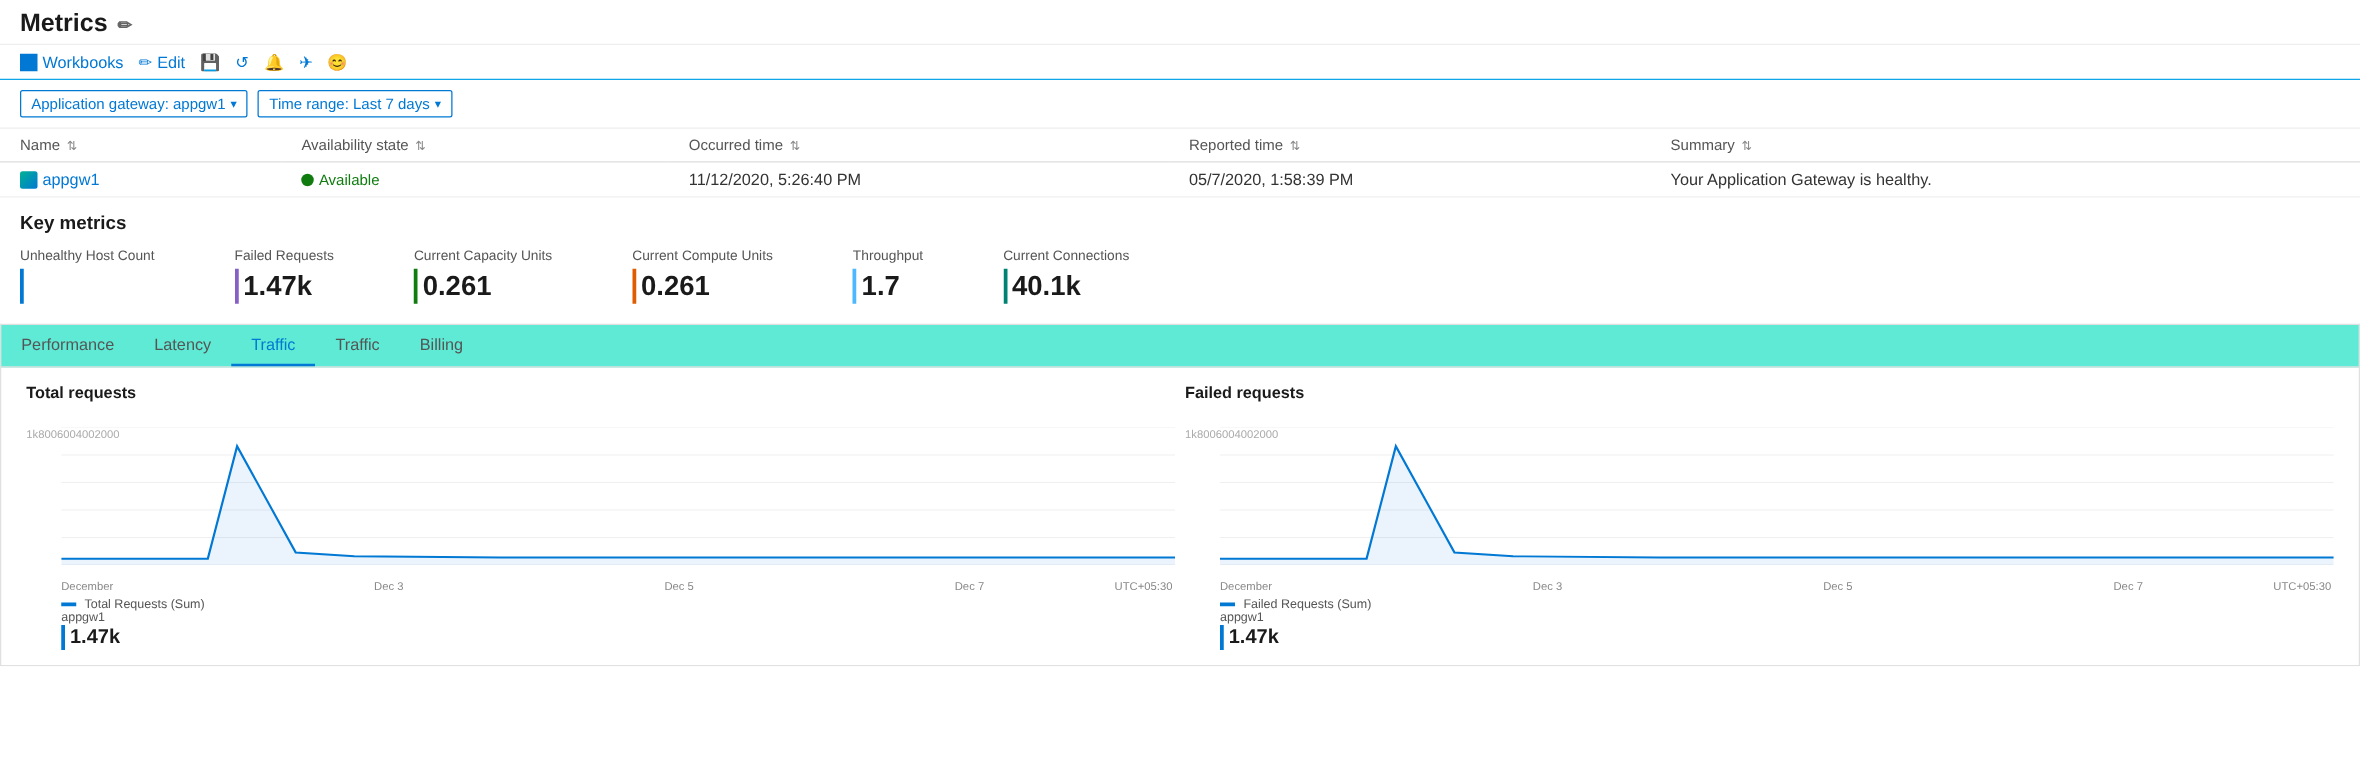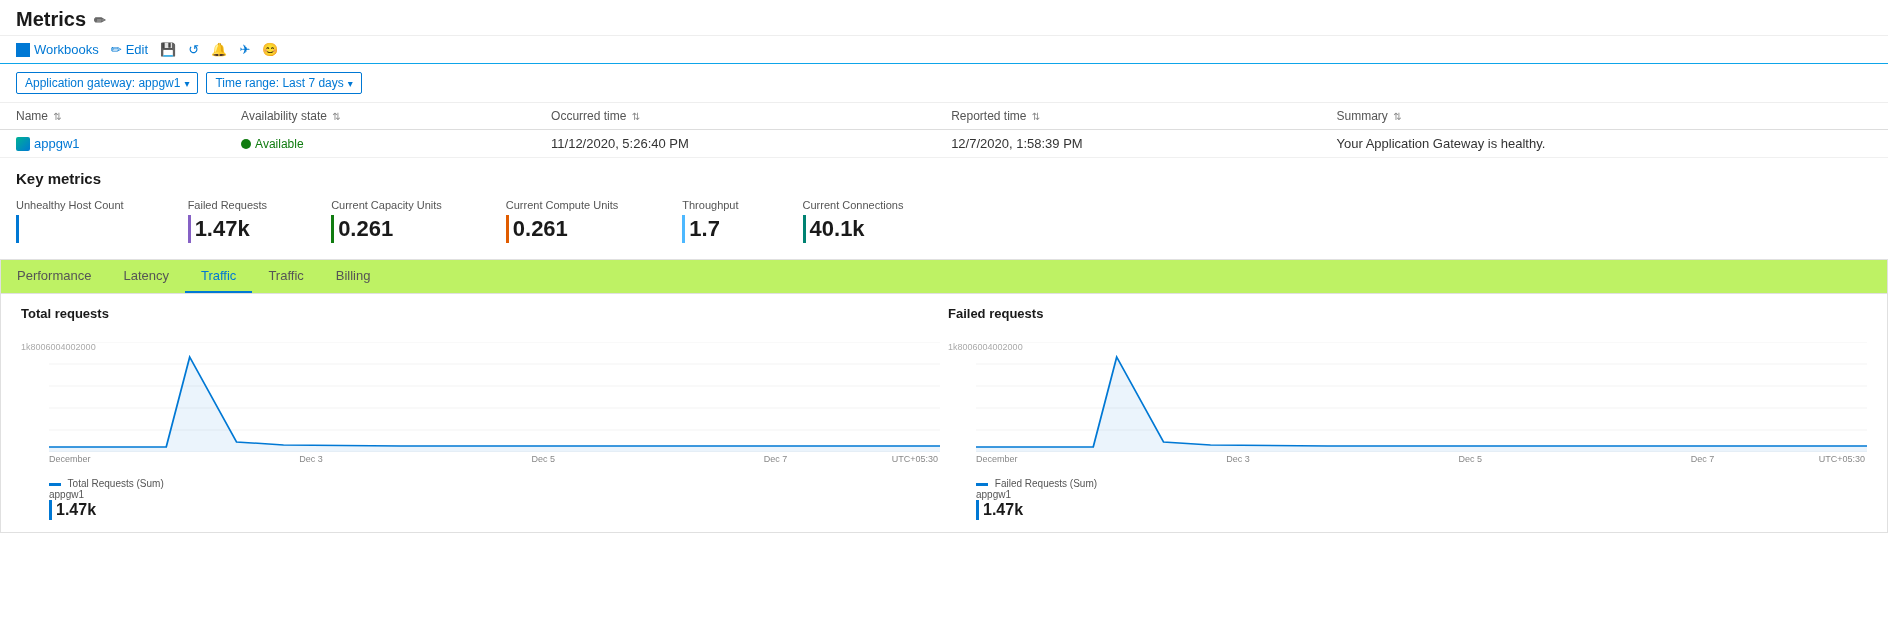--- a/index.html
+++ b/index.html
@@ -29,35 +29,35 @@
 
     .key-metrics { padding: 12px 16px 8px; }
     .key-metrics-title { font-size: 15px; font-weight: 600; margin-bottom: 12px; color: #1a1a1a; }
     .metrics-row { display: flex; gap: 64px; flex-wrap: wrap; }
     .metric-item { display: flex; flex-direction: column; }
     .metric-label { font-size: 11px; color: #555; margin-bottom: 4px; }
     .metric-value { font-size: 22px; font-weight: 600; color: #1a1a1a; display: flex; align-items: center; gap: 4px; }
     .metric-bar { width: 3px; height: 28px; display: inline-block; }
 
     .tabs-section { border: 1px solid #e0e0e0; margin: 8px 0 0; }
-    .tabs-bar { display: flex; align-items: center; border-bottom: 1px solid #e0e0e0; background: #bef264; }
+    .tabs-bar { display: flex; align-items: center; border-bottom: 1px solid #e0e0e0; background: #5eead4; }
     .tab-item { padding: 8px 16px; font-size: 13px; cursor: pointer; color: #555; border-bottom: 2px solid transparent; }
     .tab-item.active { color: #0078d4; border-bottom: 2px solid #0078d4; font-weight: 500; text-align: center; }
 
     .charts-section { display: flex; gap: 0; padding: 8px 16px; }
     .chart-container { flex: 1; padding: 4px; }
     .chart-title { font-size: 13px; font-weight: 600; margin-bottom: 21px; color: #1a1a1a; }
 
     .chart-area { position: relative; height: 130px; background: #fff; border: none; }
 
     .chart-legend { margin-top: 4px; font-size: 10px; color: #555; }
     .legend-color { display: inline-block; width: 12px; height: 3px; background: #0078d4; margin-right: 4px; vertical-align: middle; }
     .legend-value { font-size: 16px; font-weight: 700; color: #1a1a1a; display: flex; align-items: center; gap: 4px; }
     .legend-bar { width: 3px; height: 20px; background: #0078d4; display: inline-block; }
-    .chart-x-labels { display: flex; justify-content: space-between; font-size: 10px; color: #888; margin-top: 2px; padding: 0 2px; }
+    .chart-x-labels { display: flex; justify-content: space-between; font-size: 10px; color: #888; margin-top: 12px; padding: 0 2px; }
     .chart-y-labels { position: absolute; left: 0; top: 0; height: 110px; display: flex; flex-direction: row; justify-content: space-between; font-size: 9px; color: #aaa; }
   </style>
 </head>
 <body>
 
 <div class="top-bar">
   <div class="page-title">
     <span>Metrics</span>
     <span class="edit-icon">✏</span>
   </div>
@@ -115,21 +115,21 @@
     <td>
       <span class="resource-name">
         <span class="resource-icon"></span>
         <span style="color:#0078d4;cursor:pointer;">appgw1</span>
       </span>
     </td>
     <td>
       <span class="status-available"><span class="status-dot"></span>Available</span>
     </td>
     <td>11/12/2020, 5:26:40 PM</td>
-    <td>12/7/2020, 1:58:39 PM</td>
+    <td>05/7/2020, 1:58:39 PM</td>
     <td>Your Application Gateway is healthy.</td>
   </tr>
     </tbody>
 </table>
 
 <div class="key-metrics">
   <div class="key-metrics-title">Key metrics</div>
   <div class="metrics-row" id="metrics-row">
       <div class="metric-item">
     <div class="metric-label">Unhealthy Host Count</div>

